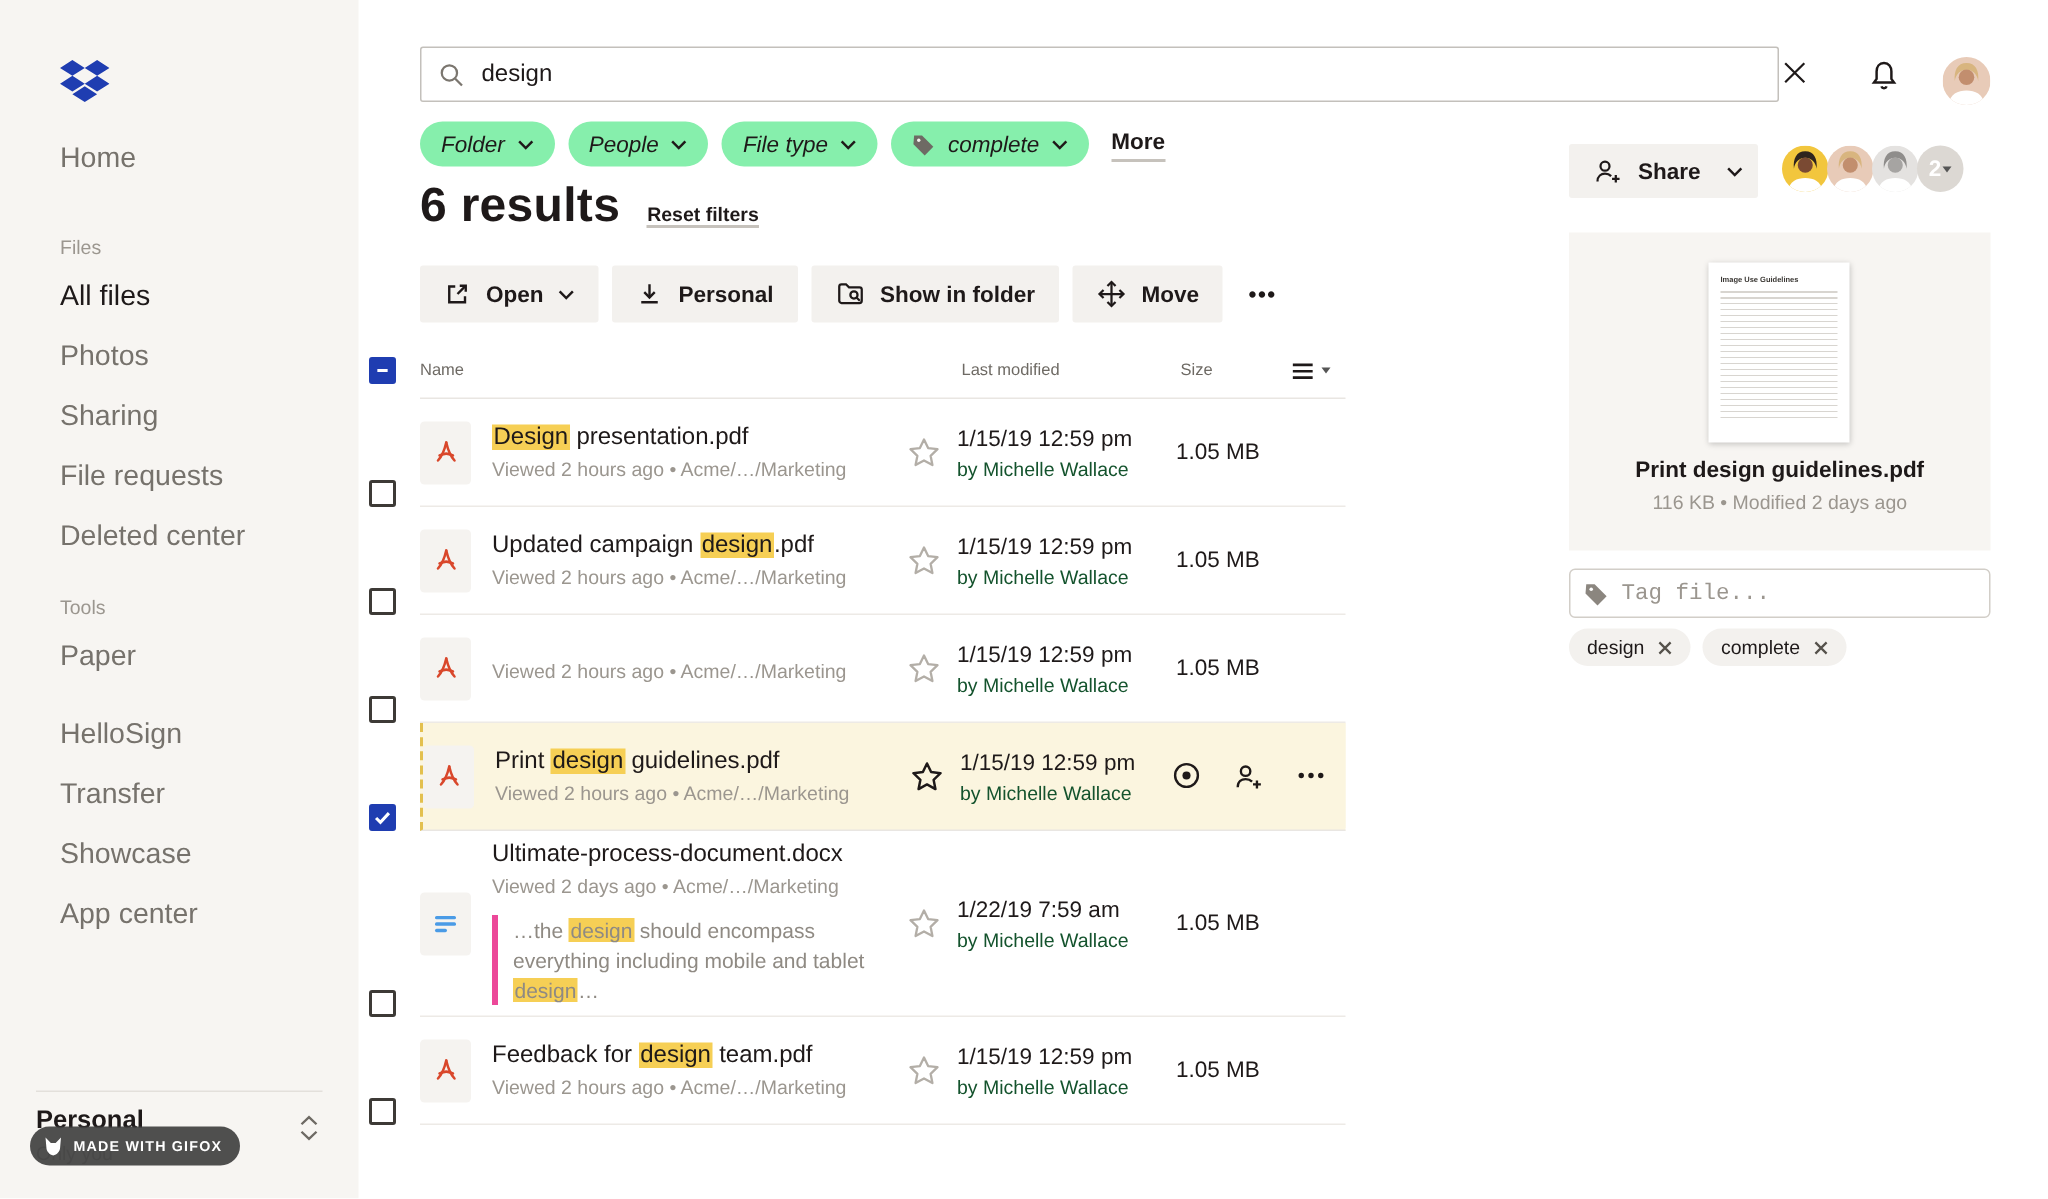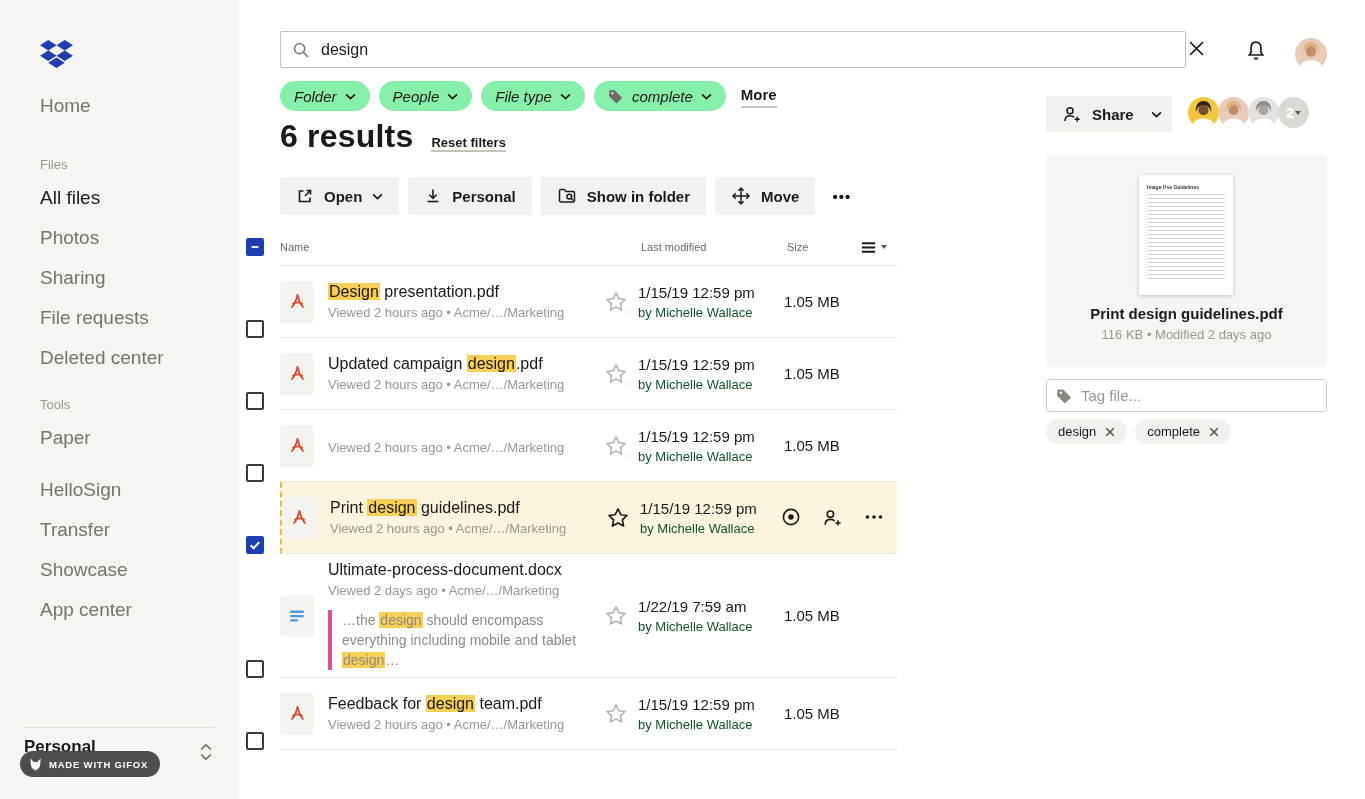--- a/index.html
+++ b/index.html
@@ -98,21 +98,21 @@
   .avatar.overflow b{color:#fff;font-size:15px;}
   .preview-card{position:absolute;left:1046px;top:155px;width:281px;height:212px;background:#f7f5f2;}
   .thumb{position:absolute;left:93px;top:20px;width:94px;height:120px;background:#fff;
     box-shadow:0 1px 4px rgba(0,0,0,.22);padding:9px 8px;box-sizing:border-box;}
   .thumb-title{font-size:5px;font-weight:700;color:#3a3733;margin-bottom:4px;}
   .thumb-lines{height:88px;background:repeating-linear-gradient(#d8d5d0 0,#d8d5d0 1px,transparent 1px,transparent 4px);}
   .pv-name{position:absolute;left:0;right:0;top:150px;text-align:center;font-size:15px;font-weight:700;}
   .pv-meta{position:absolute;left:0;right:0;top:172px;text-align:center;font-size:13px;color:#9b968f;}
   .tag-input-wrap{position:absolute;left:1046px;top:379px;width:281px;height:33px;}
   .tag-input{width:100%;height:100%;box-sizing:border-box;border:1px solid #d2cec8;border-radius:4px;
-    padding:0 10px 0 34px;font-size:15px;font-family:Liberation Sans, sans-serif;color:#0f766e;outline:none;}
+    padding:0 10px 0 34px;font-size:15px;font-family:Liberation Mono, monospace;color:#0f766e;outline:none;}
   .tag-input::placeholder{color:#9b968f;}
   .tag-input-icon{position:absolute;left:10px;top:8px;pointer-events:none;}
   .file-tags{position:absolute;left:1046px;top:419px;display:flex;gap:8px;}
   .ftag{height:25px;padding:0 12px;border-radius:13px;background:#f3f1ee;display:flex;align-items:center;
     gap:9px;font-size:13px;color:#1e1919;}
   .ftag svg{cursor:pointer;}
 </style>
 </head>
 <body>
 

